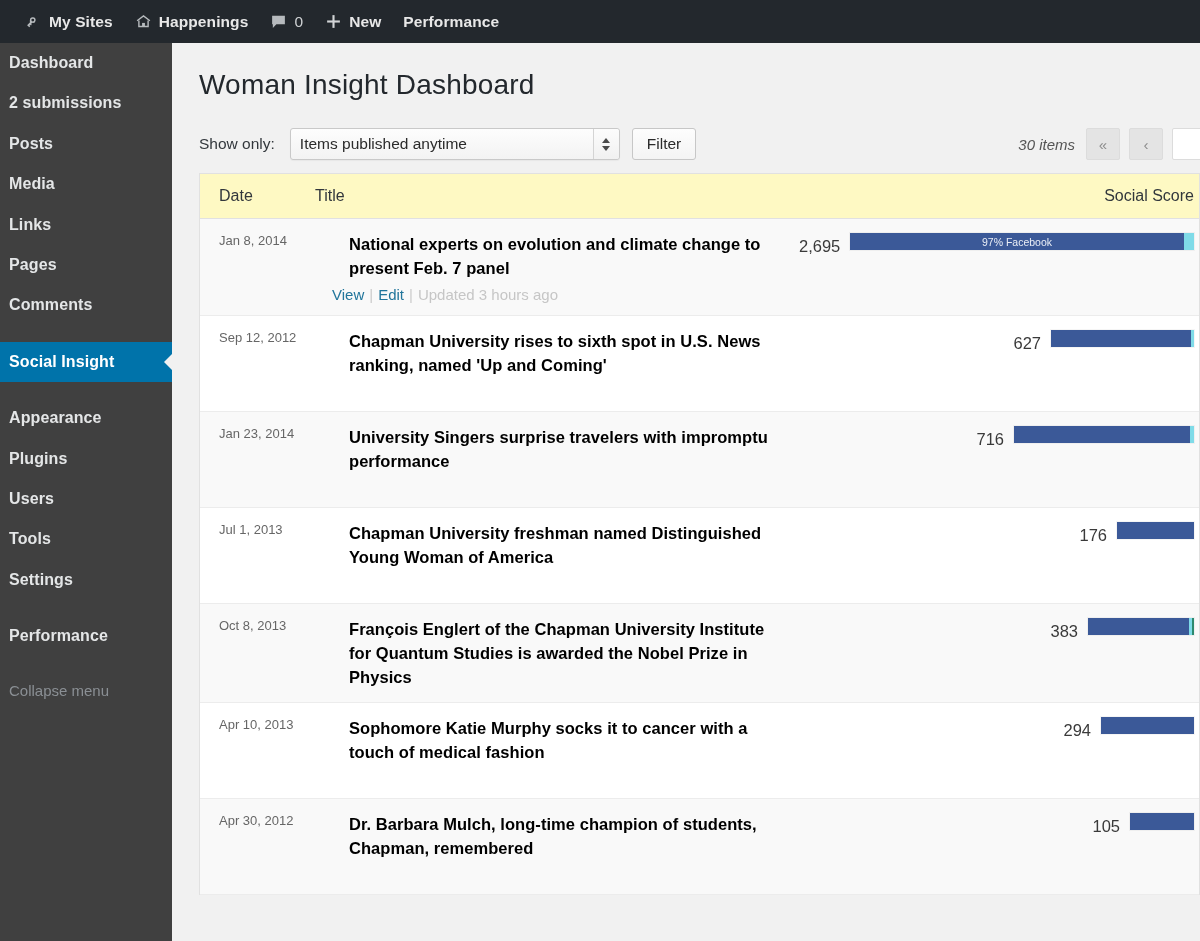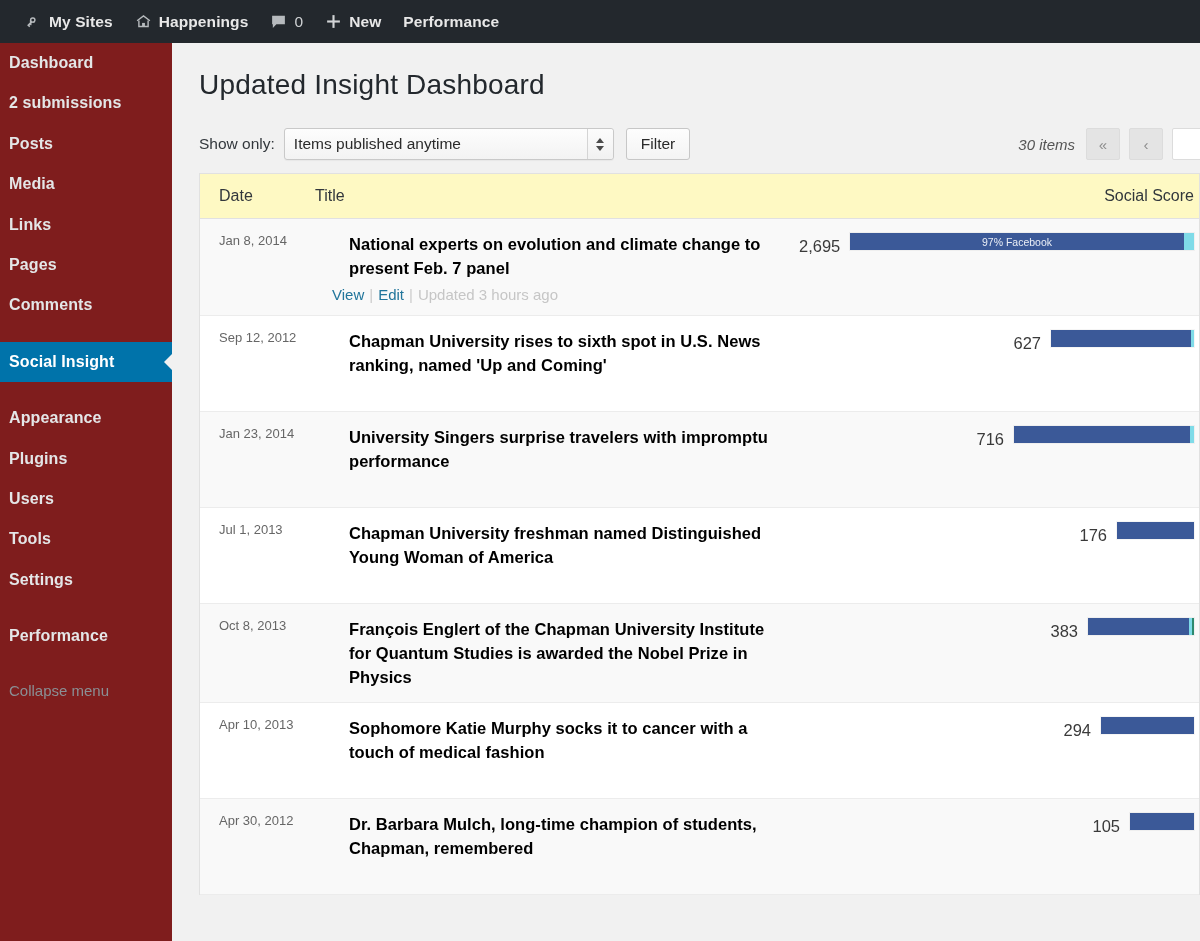--- a/index.html
+++ b/index.html
@@ -27,21 +27,21 @@
     font-weight: 600;
   }
   .ab-item .ab-label { letter-spacing: .1px; }
   .ab-icon { display: inline-block; line-height: 0; color: #a0a5aa; }
   .ab-count { color: #cfd2d4; font-weight: 500; }
 
   
   #sidebar {
     position: absolute; top: 43px; left: 0;
     width: 172px; height: 898px;
-    background: #7f1d1d;
+    background: #404040;
   }
   .menu-item {
     display: block; position: relative;
     color: #e4e6e7; text-decoration: none;
     font-size: 16px; font-weight: 600;
     padding: 11px 0 11px 9px;
     line-height: 1.15;
     letter-spacing: .1px;
   }
   .menu-item.current {
@@ -72,21 +72,21 @@
     font-size: 28px; font-weight: 400; color: #23282d;
     padding: 26px 0 0 27px; letter-spacing: .2px;
   }
 
   
   #tablenav {
     display: flex; align-items: center;
     margin: 26px 0 0 27px; height: 34px;
     position: relative;
   }
-  #show-only-label { font-size: 15.5px; color: #32373c; margin-right: 9px; }
+  #show-only-label { font-size: 15.5px; color: #32373c; margin-right: 15px; }
   .select-wrap {
     position: relative; width: 330px; height: 32px;
     background: linear-gradient(#fdfdfd, #f3f3f3);
     border: 1px solid #c9c9c9; border-radius: 3px;
     display: flex; align-items: center;
     box-shadow: 0 1px 1px rgba(0,0,0,.04);
   }
   .select-value { font-size: 15.5px; color: #2b2b2b; padding-left: 9px; }
   .select-arrows {
     position: absolute; right: 0; top: 0; bottom: 0; width: 26px;
@@ -240,21 +240,21 @@
     <a class="menu-item" href="#"><span>Tools</span></a>
     <a class="menu-item" href="#"><span>Settings</span></a>
     <div class="menu-sep"></div>
     <a class="menu-item" href="#"><span>Performance</span></a>
     <div class="menu-sep"></div>
     <a class="collapse-item" href="#">Collapse menu</a>
   </div>
 
 <div id="content">
 
-  <h1 id="page-title">Updated Insight Dashboard</h1>
+  <h1 id="page-title">Woman Insight Dashboard</h1>
 
   <div id="tablenav">
     <span id="show-only-label">Show only:</span>
 
     <div class="select-wrap">
       <span class="select-value">Items published anytime</span>
       <span class="select-arrows">
         <span class="arr-up"></span>
         <span class="arr-dn"></span>
       </span>

